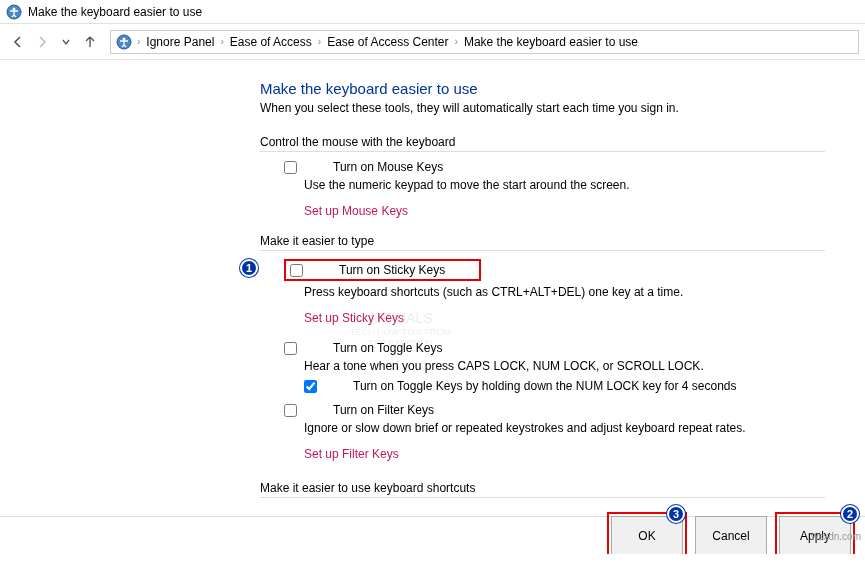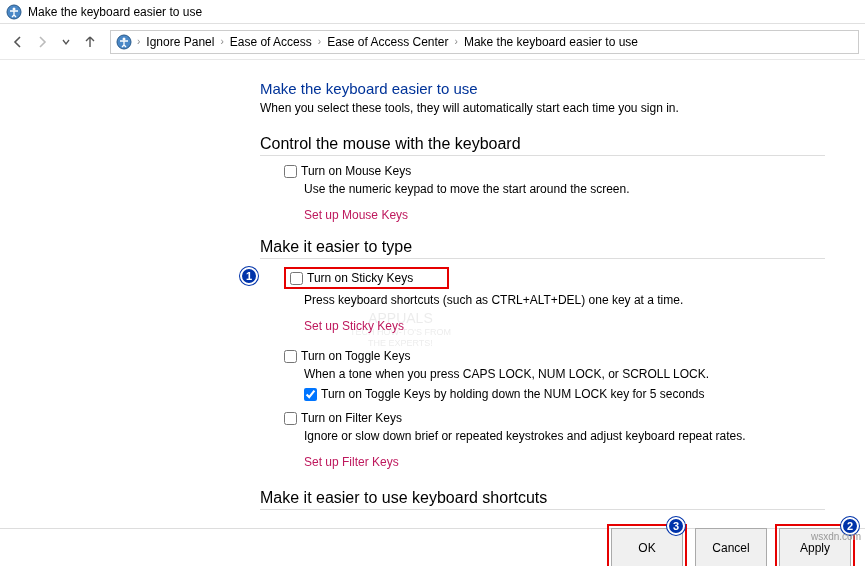--- a/index.html
+++ b/index.html
@@ -14,24 +14,24 @@
   .nav-btn.disabled { color: #bbb; }
   .breadcrumb { display: flex; align-items: center; border: 1px solid #ccc; height: 24px; flex: 1; margin-left: 8px; padding: 0 4px; }
   .breadcrumb-icon { width: 18px; height: 18px; display: inline-flex; align-items: center; justify-content: center; margin-right: 2px;}
   .bc-item { display: flex; align-items: center; padding: 0 4px; font-size: 12px; cursor: default; }
   .bc-sep { color: #888; font-size: 10px; padding: 0 2px; }
   
   .content { padding: 20px 40px 10px 260px; }
   .heading { color: #003399; font-size: 15px; margin-bottom: 4px; }
   .subheading { font-size: 12px; margin-bottom: 20px; }
   
-  .section-header { font-size: 16px; border-bottom: 1px solid #ddd; padding-bottom: 2px; margin-bottom: 8px; margin-top: 10px; }
+  .section-header { font-size: 12px; border-bottom: 1px solid #ddd; padding-bottom: 2px; margin-bottom: 8px; margin-top: 10px; }
   
   .option-block { margin-left: 24px; margin-bottom: 10px; }
-  .checkbox-row { display: flex; align-items: center; font-size: 12px; margin-bottom: 4px; }
+  .checkbox-row { display: flex; align-items: center; font-size: 12px; margin-bottom: 4px; gap: 32px; }
   .checkbox-row input { margin-right: 4px; width: 13px; height: 13px; }
   .option-desc { font-size: 12px; margin-left: 20px; margin-top: 4px; margin-bottom: 6px; }
   .sub-checkbox { margin-left: 20px; margin-top: 6px; }
   .link { color: #be185d; font-size: 12px; margin-left: 20px; display: inline-block; margin-top: 6px; margin-bottom: 6px; cursor: default; }
   
   .highlight-red { border: 2px solid #e60000; padding: 2px 4px; display: inline-flex; align-items: center; }
   .callout { position: absolute; width: 18px; height: 18px; border-radius: 50%; background: #0033aa; border: 2px solid #fff; color: #fff; font-size: 11px; font-weight: bold; display: flex; align-items: center; justify-content: center; box-shadow: 0 0 0 1px #0033aa; }
   
   .footer { border-top: 1px solid #ddd; height: 38px; display: flex; align-items: center; justify-content: flex-end; padding: 0 10px; gap: 8px; position: relative; }
   .btn { min-width: 72px; height: 40px; border: 1px solid #aaa; background: #f0f0f0; font-size: 12px; cursor: default; }
@@ -133,24 +133,24 @@
     </span>
     <div class="option-desc">Press keyboard shortcuts (such as CTRL+ALT+DEL) one key at a time.</div>
     <span class="link">Set up Sticky Keys</span>
   </div>
 
   <div class="option-block">
     <label class="checkbox-row">
       <input type="checkbox" style="">
       <span>Turn on Toggle Keys</span>
     </label>
-    <div class="option-desc">When a tone when you press CAPS LOCK, NUM LOCK, or SCROLL LOCK.</div>
+    <div class="option-desc">Hear a tone when you press CAPS LOCK, NUM LOCK, or SCROLL LOCK.</div>
     <label class="checkbox-row sub-checkbox">
       <input type="checkbox" checked="" style="">
-      <span>Turn on Toggle Keys by holding down the NUM LOCK key for 5 seconds</span>
+      <span>Turn on Toggle Keys by holding down the NUM LOCK key for 4 seconds</span>
     </label>
   </div>
 
   <div class="option-block">
     <label class="checkbox-row">
       <input type="checkbox" style="">
       <span>Turn on Filter Keys</span>
     </label>
     <div class="option-desc">Ignore or slow down brief or repeated keystrokes and adjust keyboard repeat rates.</div>
     <span class="link">Set up Filter Keys</span>

